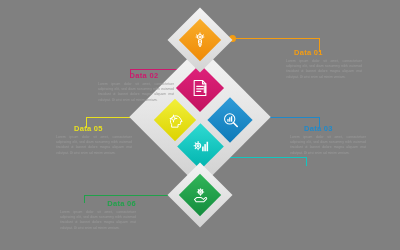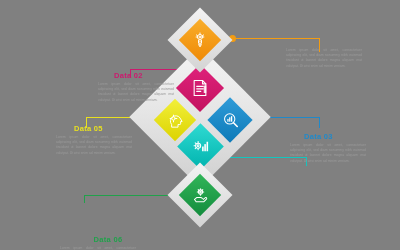--- a/index.html
+++ b/index.html
@@ -99,28 +99,28 @@
     line-height: 5.2px;
     color: #9a9a9a;
     text-align: justify;
     margin: 0;
   }
 
   #t01 { left: 286px; top: 48px; }
   #t01 .ttl { text-align: left; padding-left: 8px; }
   #t02 { left: 98px;  top: 71px; }
   #t02 .ttl { text-align: left; padding-left: 16px; }
-  #t03 { left: 290px; top: 124px; margin-top: 8px; }
+  #t03 { left: 290px; top: 124px; }
   #t03 .ttl { text-align: left; padding-left: 14px; }
   #t04 { left: 56px;  top: 124px; }
   #t04 .ttl { text-align: left; padding-left: 18px; }
   #t05 { left: 244px; top: 159px; }
   #t05 .ttl { text-align: left; padding-left: 18px; }
   #t06 { left: 60px;  top: 199px; }
-  #t06 .ttl { text-align: center; padding-left: 20px; margin-top: 36px; }
+  #t06 .ttl { text-align: right; padding-left: 20px; }
 </style>
 </head>
 <body>
 
 <div id="stage">
 
   <div class="conn">
     <div class="h" style="left:232px; top:38px; width:88px; background:#F39C12;"></div>
     <div class="v" style="left:319px; top:38px; height:14px; background:#F39C12;"></div>
     <div class="marker-dot" style="left:229px; top:35px; background:#F39C12;"></div>
@@ -245,25 +245,26 @@
         <line x1="14.9" y1="7.5" x2="16.1" y2="7.5"></line>
         <line x1="9.1" y1="4.6" x2="10" y2="5.5"></line>
         <line x1="14.9" y1="4.6" x2="14" y2="5.5"></line>
         <path d="M4.5 17 l3-2.5 h5 l2 1.2"></path>
         <path d="M4.5 17 l2 3 h9.5 l3.5-3.5 a1.2 1.2 0 0 0 -1.8-1.6 l-2.2 2"></path>
       </svg>
     </span>
   </div>
 
   <div class="txt" id="t01">
+    <p class="ttl" style="color:#F39C12;">Data 01</p>
     <p class="body">Lorem ipsum dolor sit amet, consectetuer adipiscing elit, sed diam nonummy nibh euismod tincidunt ut laoreet dolore magna aliquam erat volutpat. Ut wisi enim ad minim veniam.</p>
   </div>
 
   <div class="txt" id="t02">
-    <p class="ttl" style="color:#CC1A6E;">Data 02</p>
+    <p class="ttl" style="color:#CC1A6E;text-align:center;">Data 02</p>
     <p class="body">Lorem ipsum dolor sit amet, consectetuer adipiscing elit, sed diam nonummy nibh euismod tincidunt ut laoreet dolore magna aliquam erat volutpat. Ut wisi enim ad minim veniam.</p>
   </div>
 
   <div class="txt" id="t03">
     <p class="ttl" style="color:#2089C9;">Data 03</p>
     <p class="body">Lorem ipsum dolor sit amet, consectetuer adipiscing elit, sed diam nonummy nibh euismod tincidunt ut laoreet dolore magna aliquam erat volutpat. Ut wisi enim ad minim veniam.</p>
   </div>
 
   <div class="txt" id="t04">
     <p class="ttl" style="color:#E8E020;">Data 05</p>

